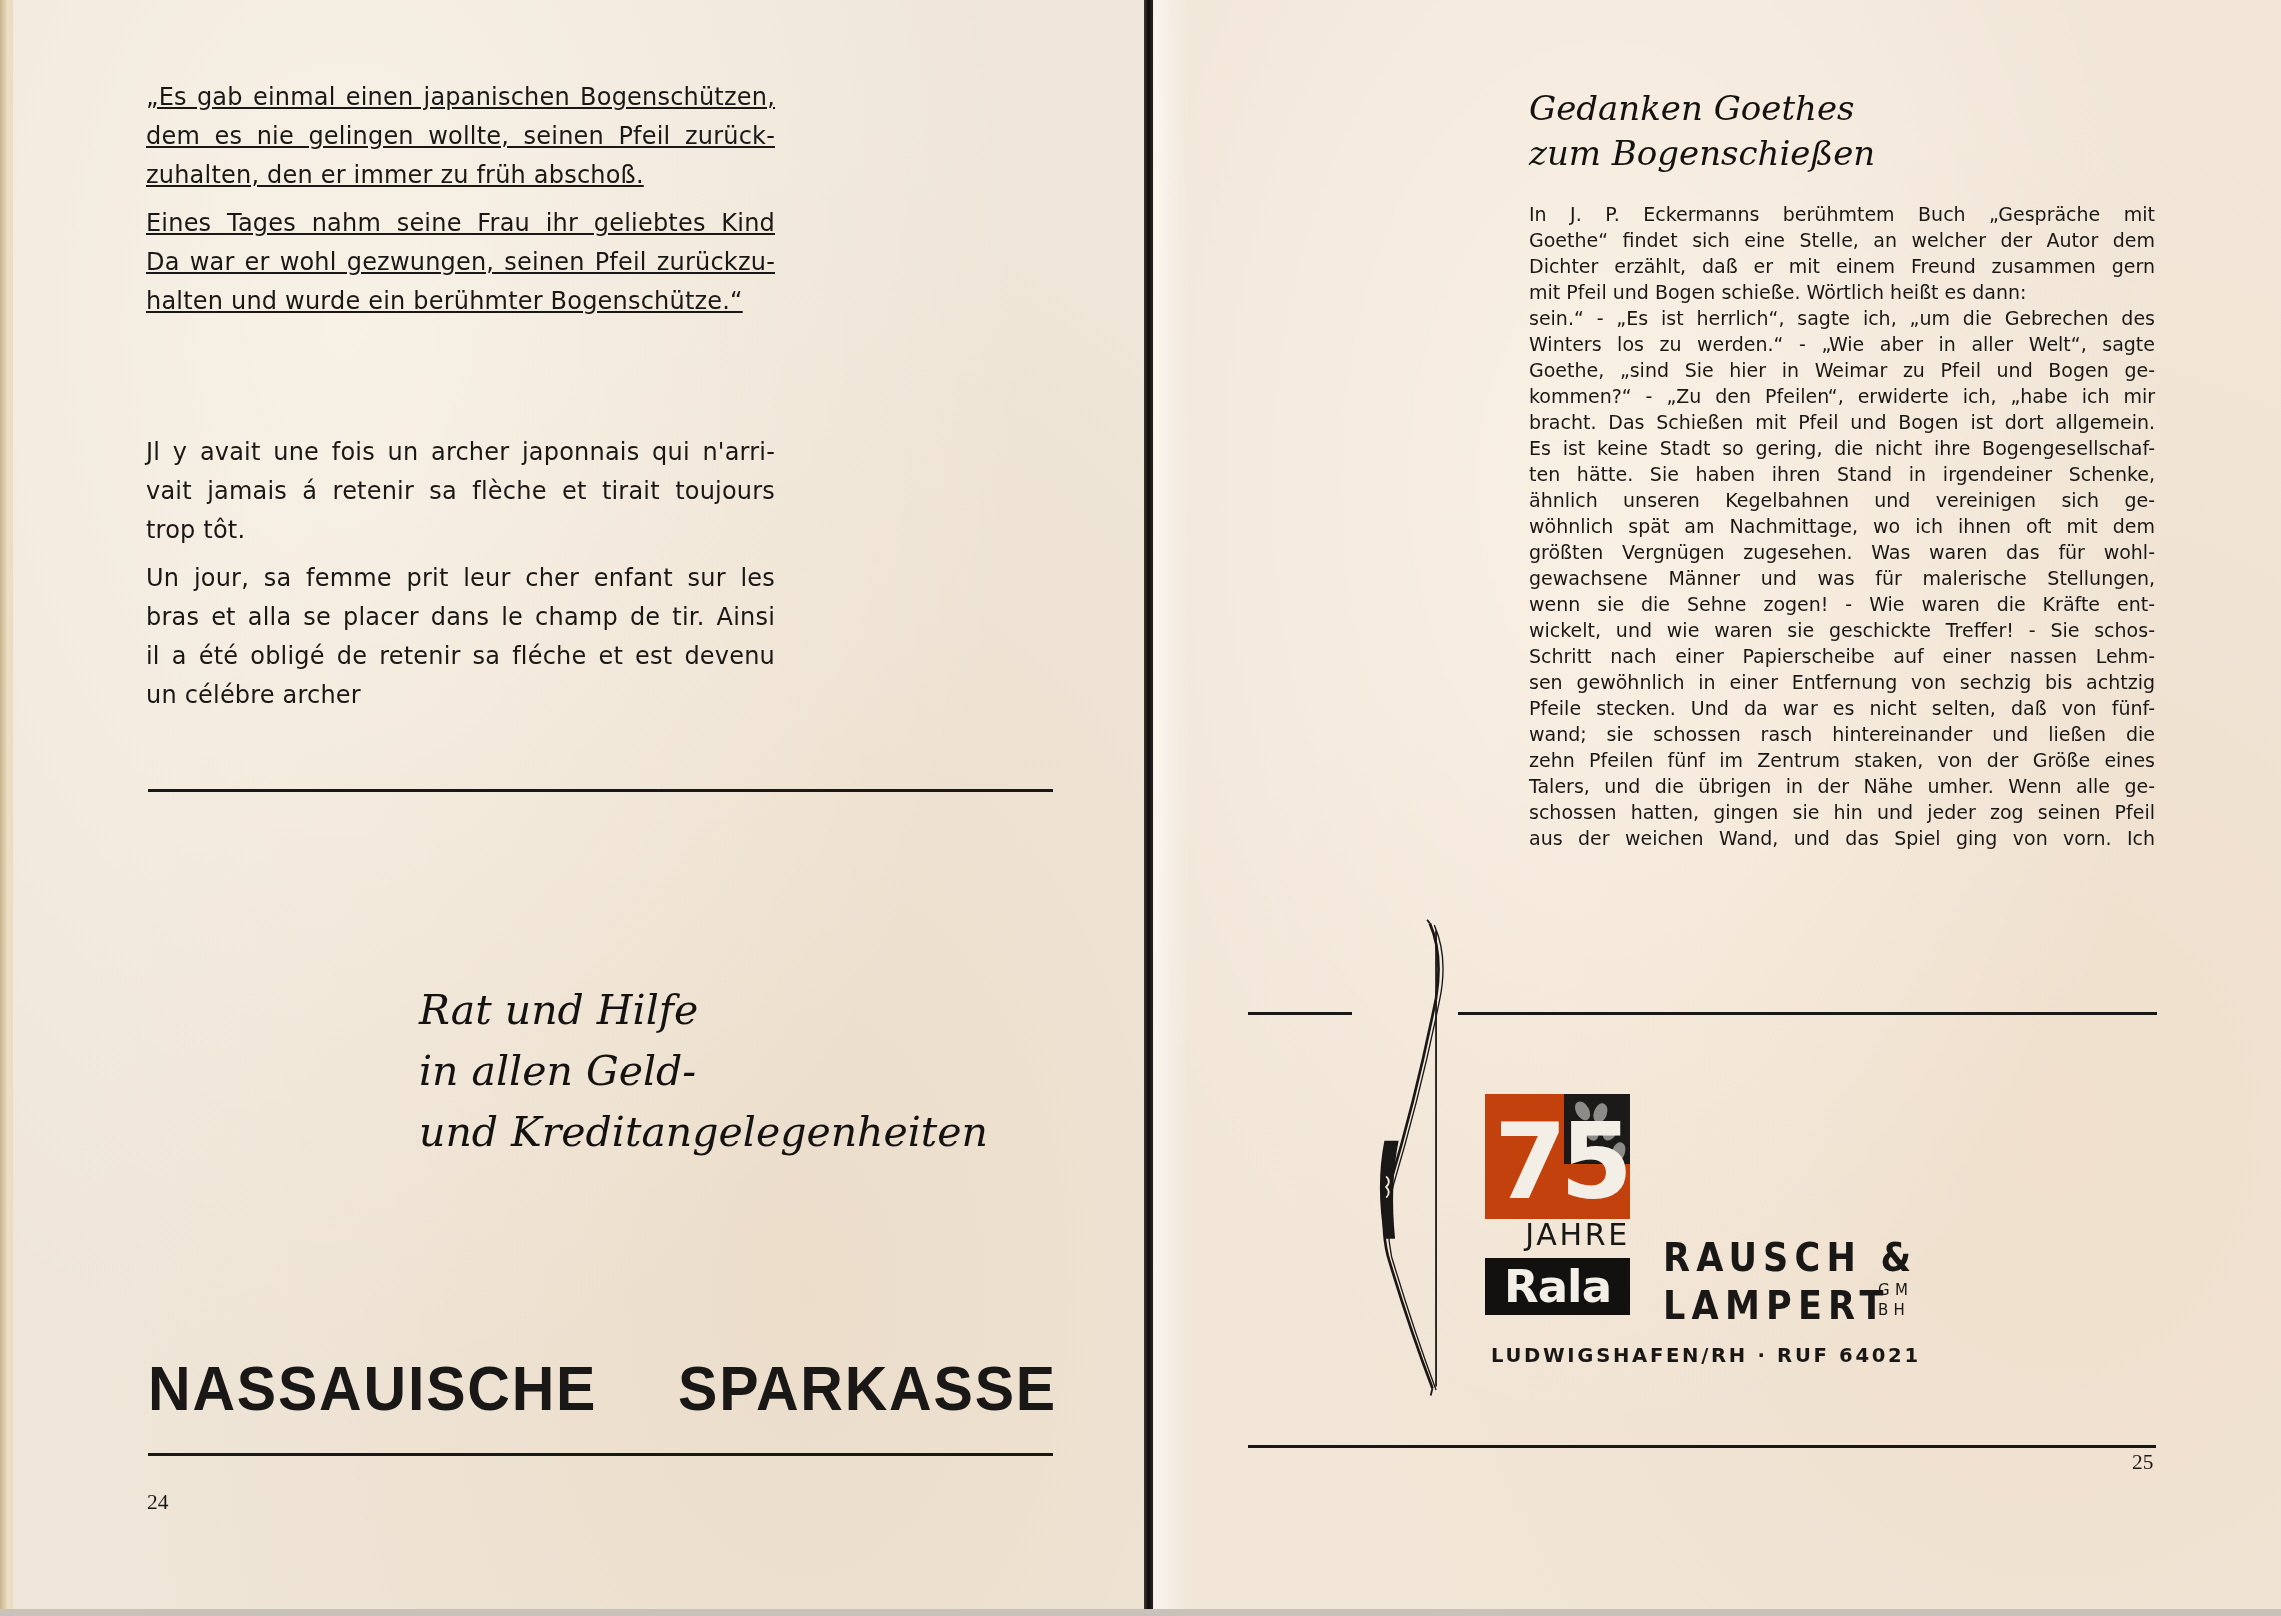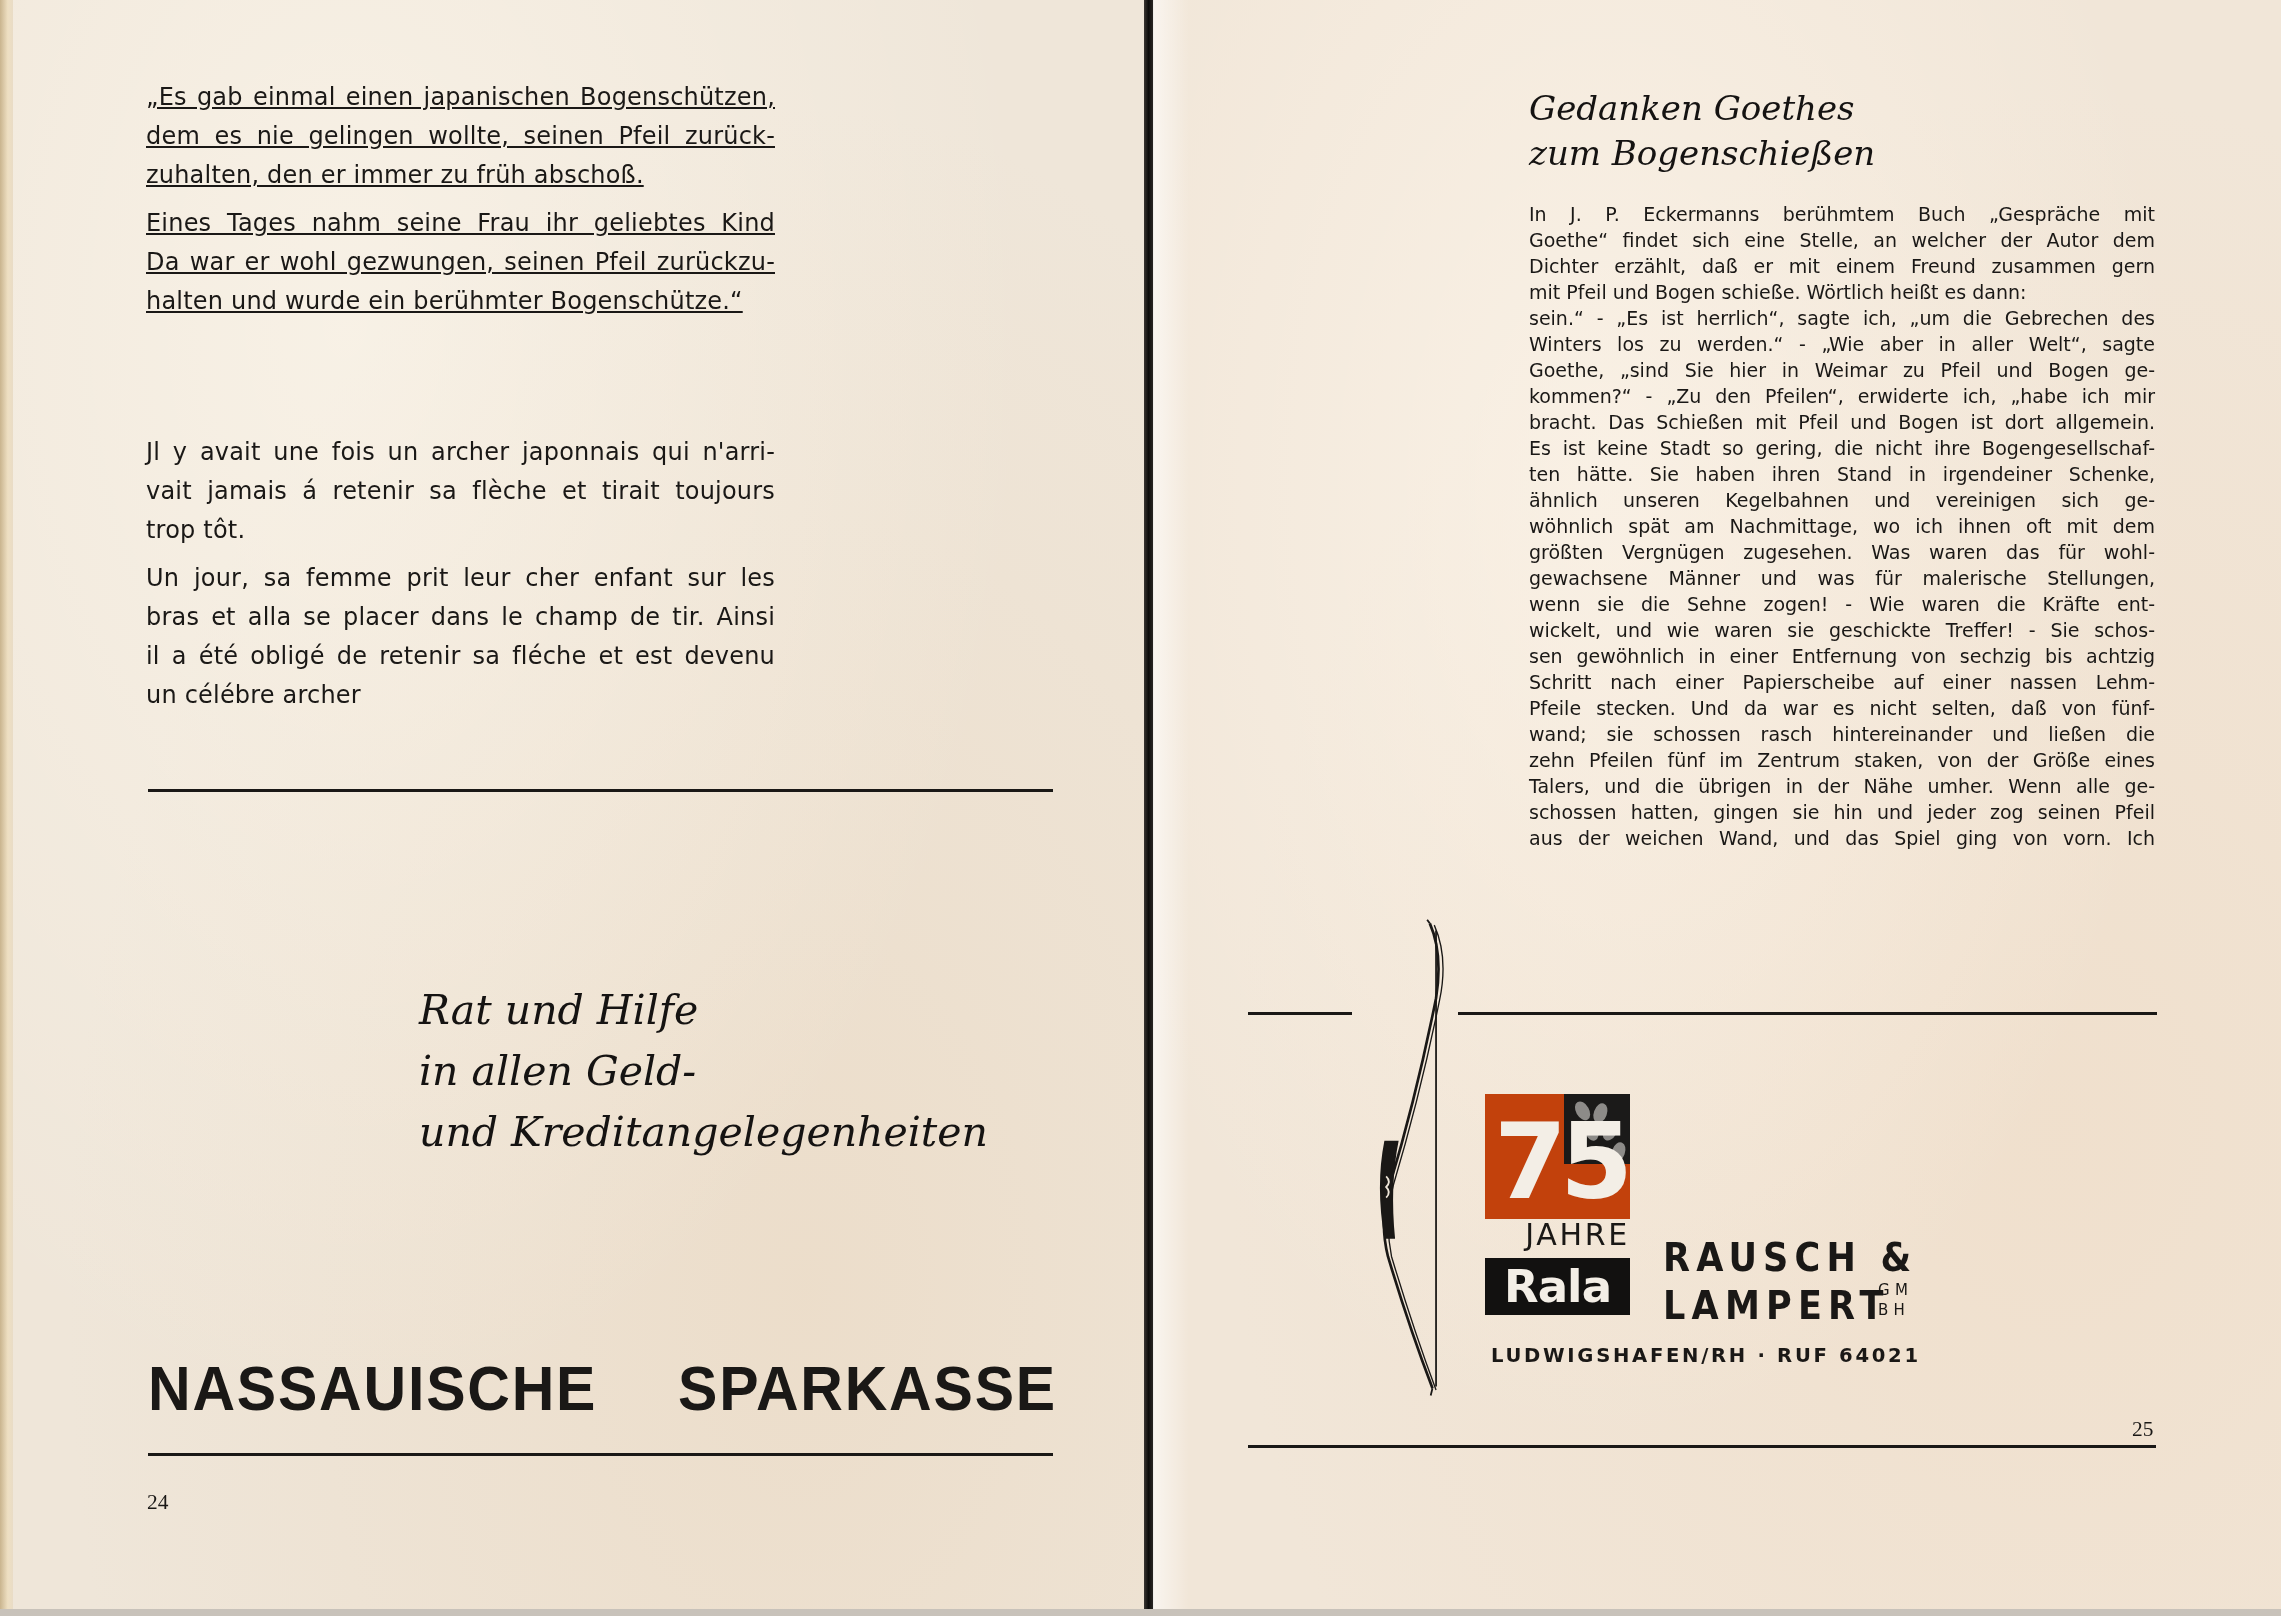--- a/index.html
+++ b/index.html
@@ -194,22 +194,22 @@
   <span class="line">kommen?“ - „Zu den Pfeilen“, erwiderte ich, „habe ich mir</span>
   <span class="line">bracht. Das Schießen mit Pfeil und Bogen ist dort allgemein.</span>
   <span class="line">Es ist keine Stadt so gering, die nicht ihre Bogengesellschaf-</span>
   <span class="line">ten hätte. Sie haben ihren Stand in irgendeiner Schenke,</span>
   <span class="line">ähnlich unseren Kegelbahnen und vereinigen sich ge-</span>
   <span class="line">wöhnlich spät am Nachmittage, wo ich ihnen oft mit dem</span>
   <span class="line">größten Vergnügen zugesehen. Was waren das für wohl-</span>
   <span class="line">gewachsene Männer und was für malerische Stellungen,</span>
   <span class="line">wenn sie die Sehne zogen! - Wie waren die Kräfte ent-</span>
   <span class="line">wickelt, und wie waren sie geschickte Treffer! - Sie schos-</span>
+  <span class="line">Schritt nach einer Papierscheibe auf einer nassen Lehm-</span>
   <span class="line">sen gewöhnlich in einer Entfernung von sechzig bis achtzig</span>
-  <span class="line">Schritt nach einer Papierscheibe auf einer nassen Lehm-</span>
   <span class="line">Pfeile stecken. Und da war es nicht selten, daß von fünf-</span>
   <span class="line">wand; sie schossen rasch hintereinander und ließen die</span>
   <span class="line">zehn Pfeilen fünf im Zentrum staken, von der Größe eines</span>
   <span class="line">Talers, und die übrigen in der Nähe umher. Wenn alle ge-</span>
   <span class="line">schossen hatten, gingen sie hin und jeder zog seinen Pfeil</span>
   <span class="line">aus der weichen Wand, und das Spiel ging von vorn. Ich</span>
 </div>
 
 <div class="rule" style="left:1248px; top:1012px; width:104px;"></div>
 <div class="rule" style="left:1458px; top:1012px; width:699px;"></div>
@@ -243,14 +243,14 @@
 </div>
 <div class="gmbh">
   <div>GM</div>
   <div>BH</div>
 </div>
 
 <div class="address">LUDWIGSHAFEN/RH · RUF 64021</div>
 
 <div class="rule" style="left:1248px; top:1445px; width:908px;"></div>
 
-<div class="page-num" style="left:2132px; top:1417px;">25</div>
+<div class="page-num" style="left:2132px; top:1450px;">25</div>
 
 
 </body></html>

